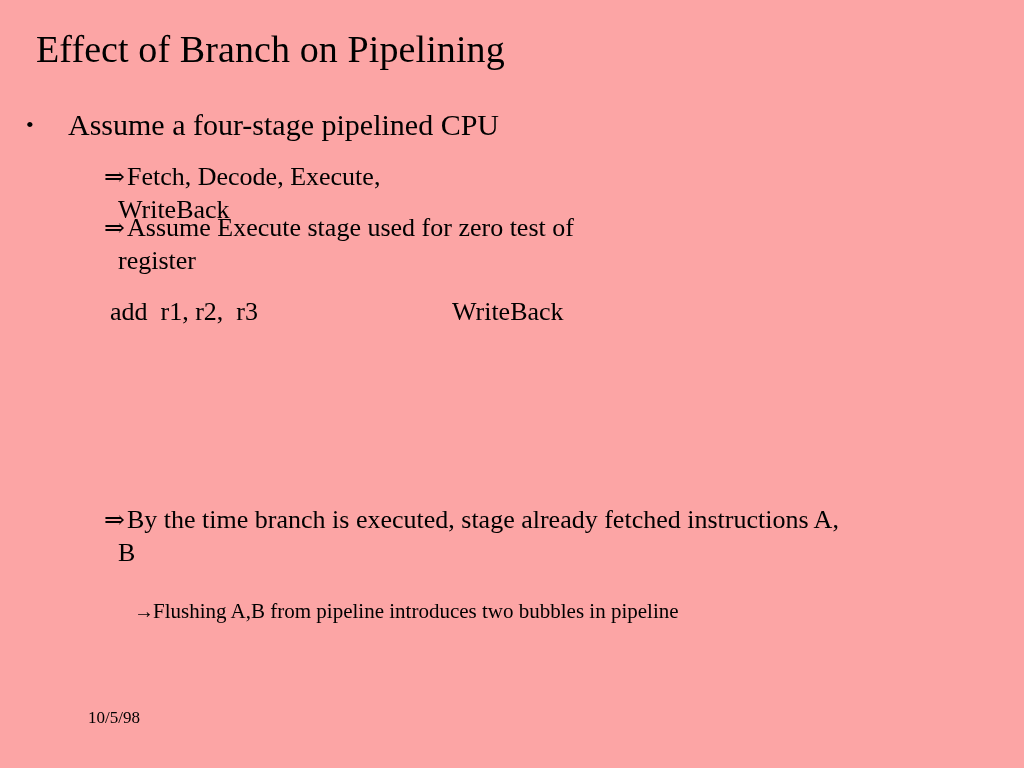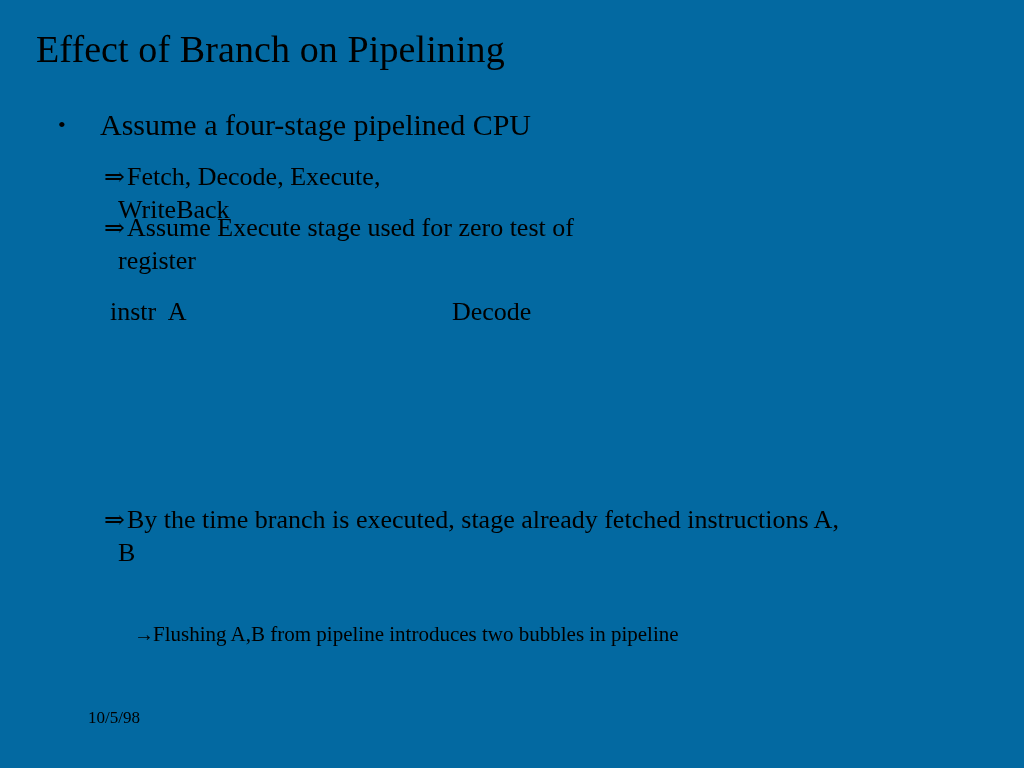--- a/index.html
+++ b/index.html
@@ -28,21 +28,20 @@
     letter-spacing: 0.1px;
   }
 
   
   .lvl1 {
     position: absolute;
     left: 26px;
     font-size: 30px;
     line-height: 38px;
     white-space: nowrap;
-    margin-left: 32px;
   }
   .lvl1 .marker {
     display: inline-block;
     width: 42px;
     font-size: 22px;
     vertical-align: top;
     line-height: 38px;
   }
   .lvl1 .txt {
     display: inline-block;
@@ -88,23 +87,22 @@
   .code-stage {
     display: inline-block;
     white-space: pre;
   }
 
   
   .lvl3 {
     position: absolute;
     left: 134px;
     font-size: 21px;
-    line-height: 29px;
+    line-height: 35px;
     white-space: nowrap;
-    margin-top: 26px;
   }
   .lvl3 .marker {
     display: inline-block;
     width: 19px;
     font-size: 20px;
   }
   .lvl3 .txt {
     display: inline-block;
   }
 
@@ -114,40 +112,40 @@
     left: 88px;
     top: 709px;
     font-size: 17px;
     line-height: 18px;
     white-space: nowrap;
   }
 </style>
 </head>
 <body>
 
-<div id="slide" style="background: #0369a1; color: rgb(0, 0, 0);">
+<div id="slide" style="background: #fca5a5; color: rgb(0, 0, 0);">
 
   <div id="slide-title">Effect of Branch on Pipelining</div>
 
   <div class="lvl1" style="top:106px;">
     <span class="marker">•</span><span class="txt">Assume a four-stage pipelined CPU</span>
   </div>
 
   <div class="lvl2" style="top:160px;">
     <span class="marker">⇒</span>
     <span class="txt">Fetch, Decode, Execute, WriteBack</span>
   </div>
 
   <div class="lvl2" style="top:211px;">
     <span class="marker">⇒</span>
     <span class="txt">Assume Execute stage used for zero test of register</span>
   </div>
 
   <div id="code-block">
-    <span class="code-row"><span class="code-instr">instr  A</span><span class="code-stage">Decode</span></span>
+    <span class="code-row"><span class="code-instr">add  r1, r2,  r3</span><span class="code-stage">WriteBack</span></span>
   </div>
 
   <div class="lvl2" style="top:503px; max-width:790px;">
     <span class="marker">⇒</span>
     <span class="txt">By the time branch is executed, stage already fetched instructions A, B</span>
   </div>
 
   <div class="lvl3" style="top:594px;">
     <span class="marker">→</span><span class="txt">Flushing A,B from pipeline introduces two bubbles in pipeline</span>
   </div>

